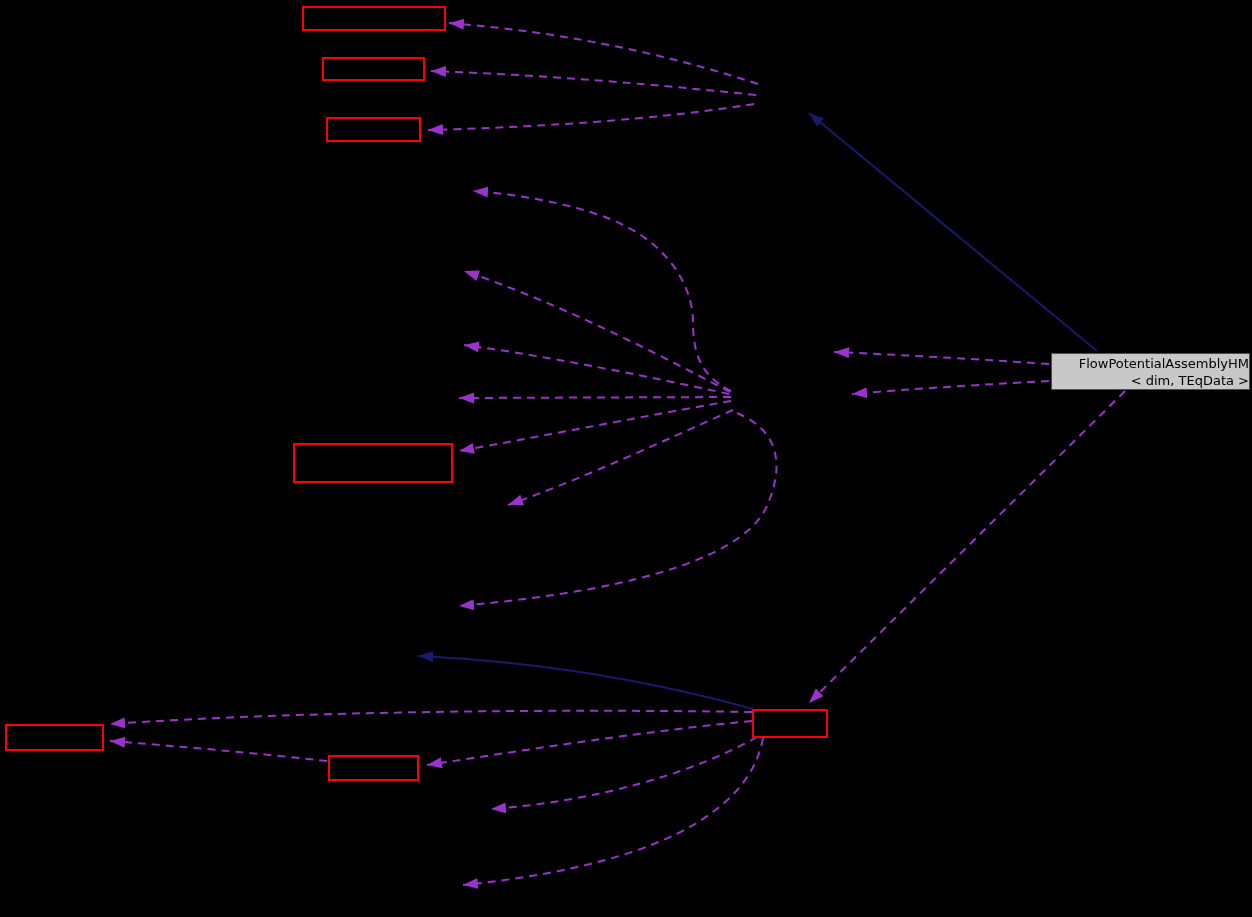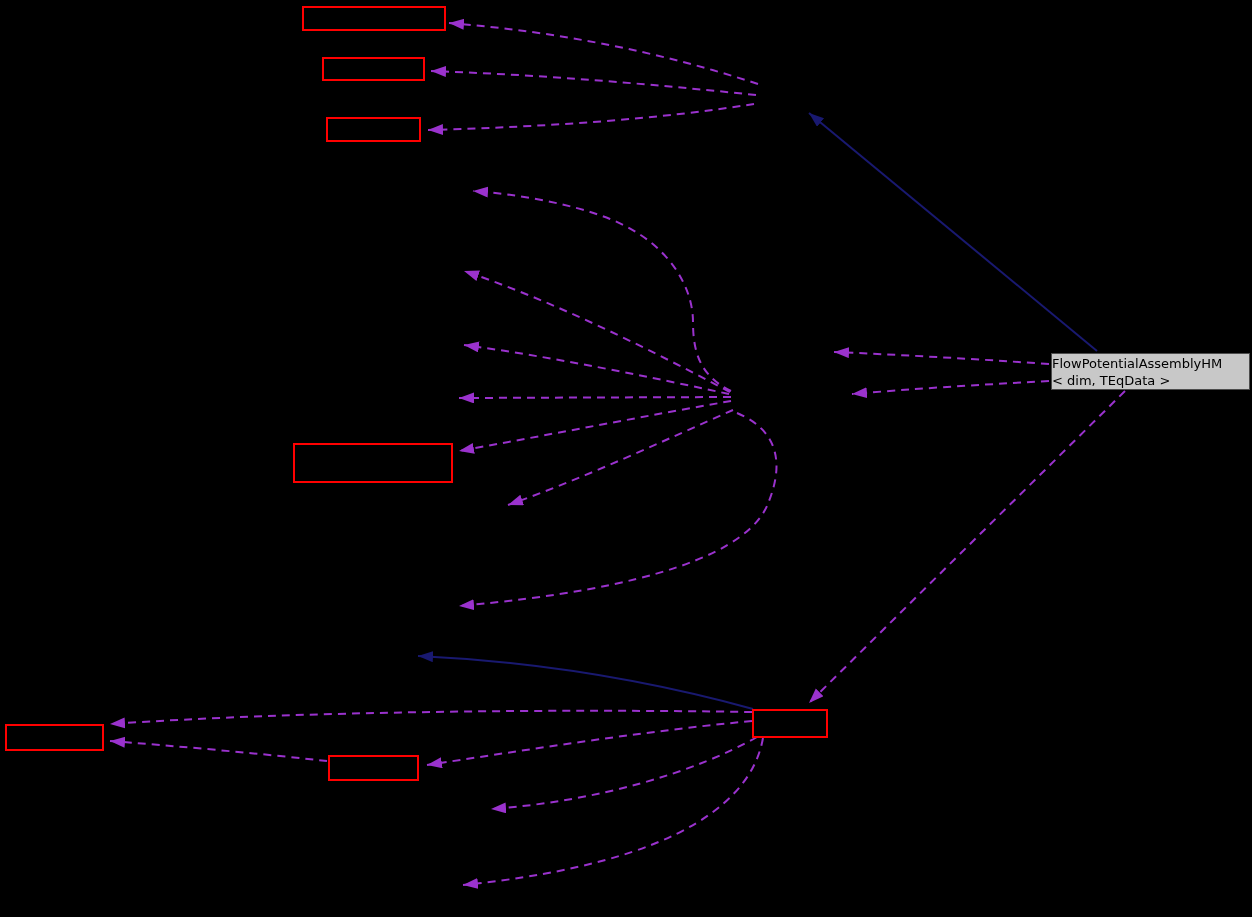--- a/index.html
+++ b/index.html
@@ -47,21 +47,21 @@
   .node.red {
     background: var(--background);
     border: 2px solid var(--red-node-border);
   }
   .node.main {
     background: var(--main-node-fill);
     border: 1px solid var(--main-node-border);
     color: var(--main-node-text);
     font-size: 13px;
     line-height: 17px;
-    text-align: left;
+    text-align: right;
     padding-top: 1px;
     white-space: nowrap;
   }
 </style>
 </head>
 <body>
 
 <div class="stage">
 
   <svg class="edges-layer" viewBox="0 0 1252 917" xmlns="http://www.w3.org/2000/svg">

